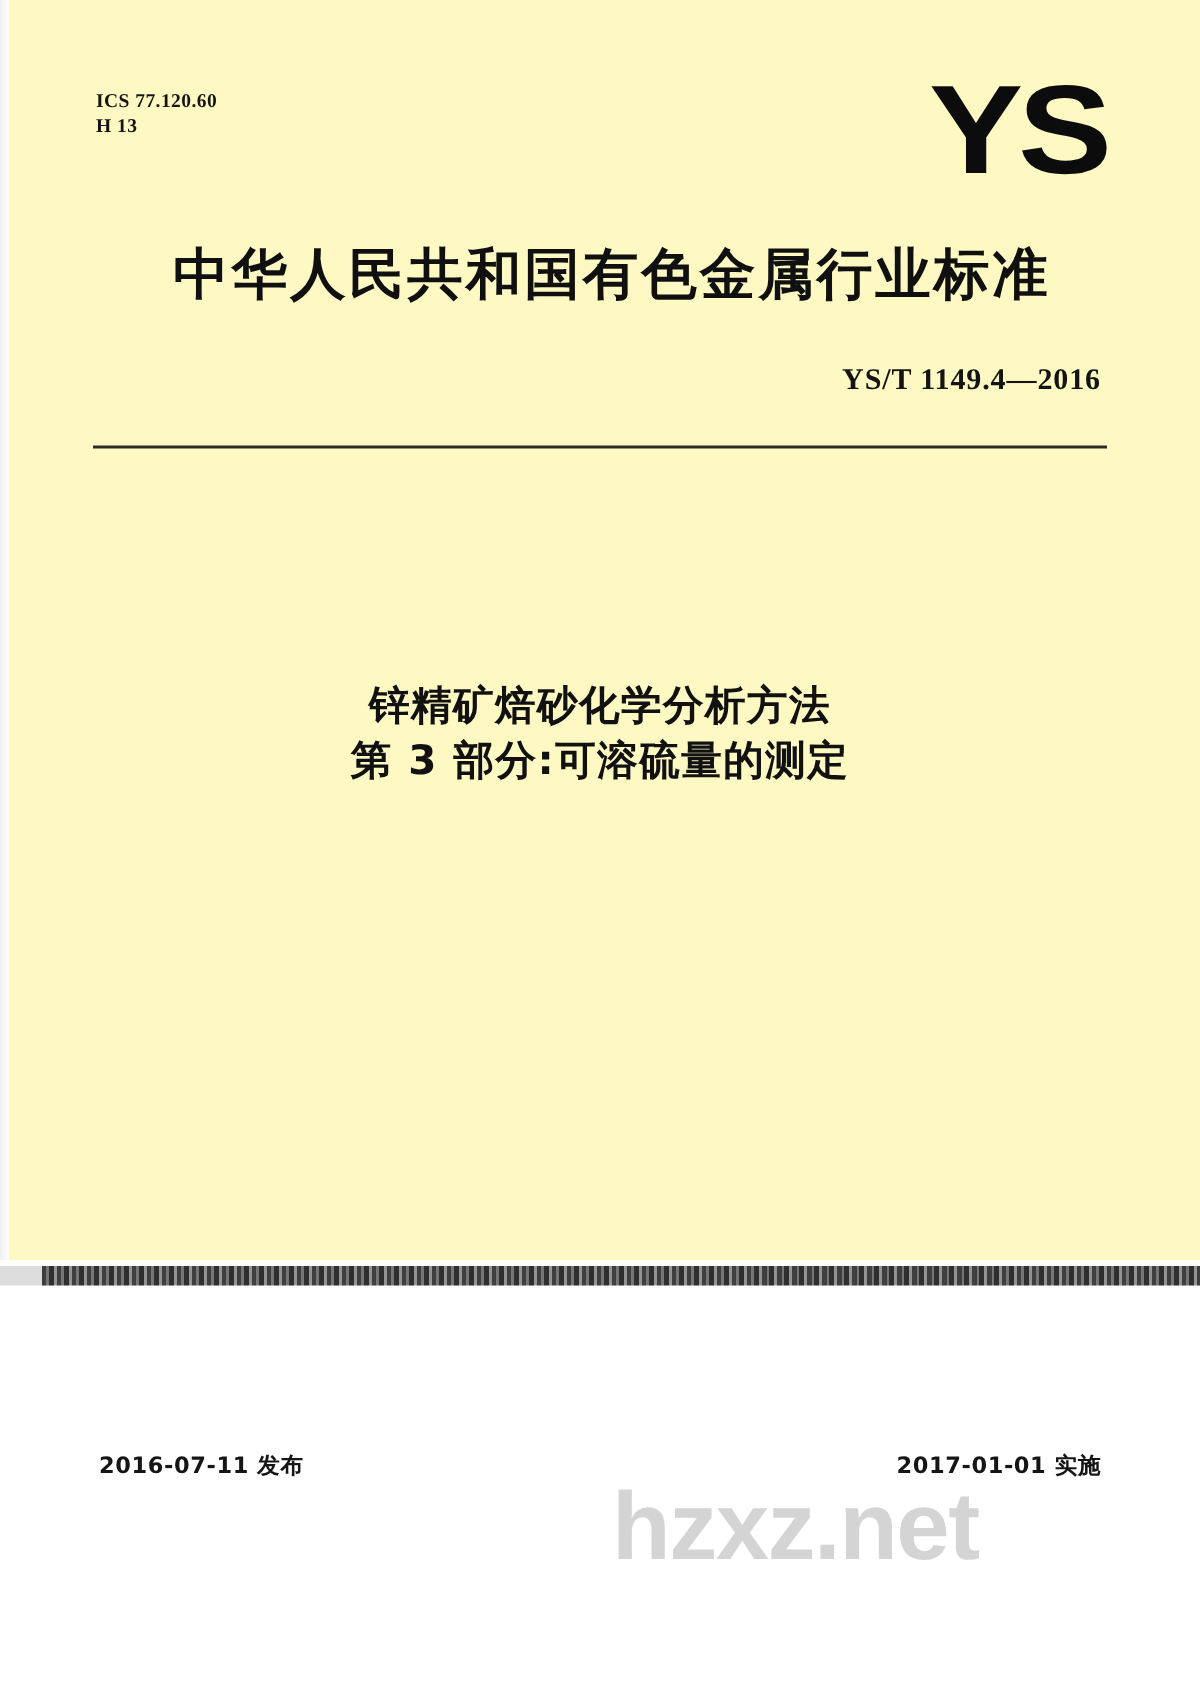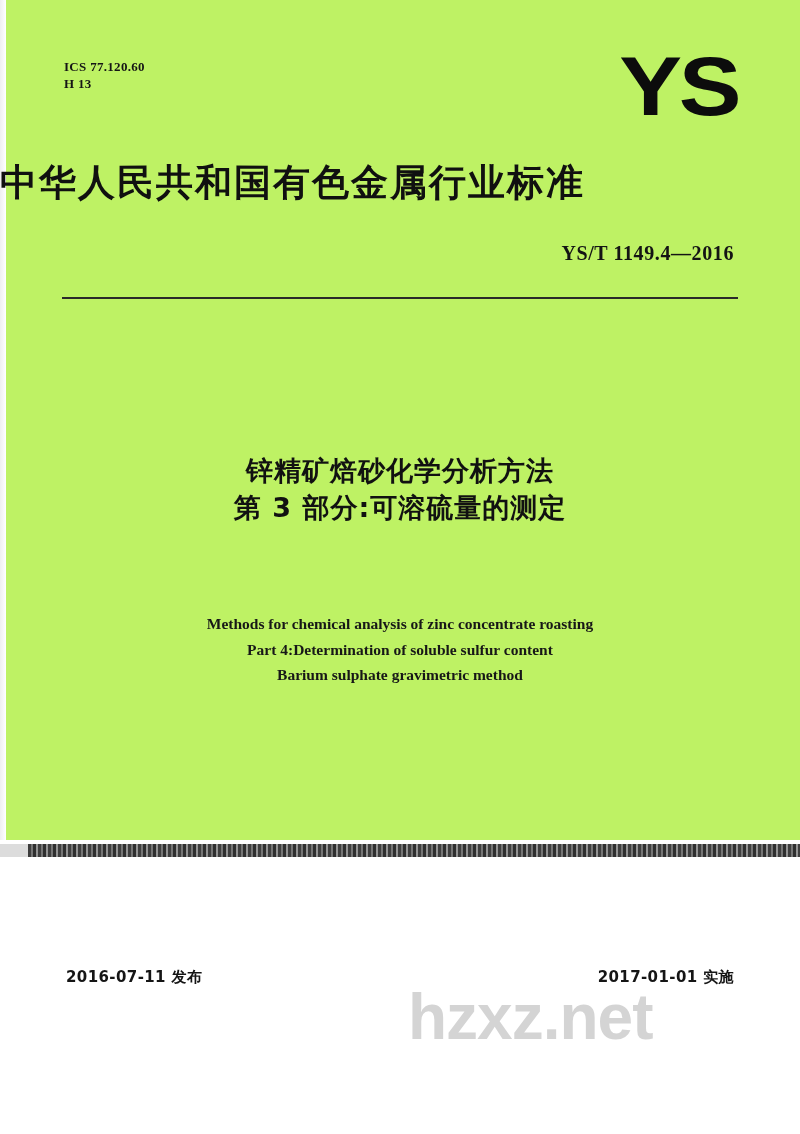--- a/index.html
+++ b/index.html
@@ -13,21 +13,21 @@
     font-family: "Liberation Serif", serif;
     color: #111111;
     position: relative;
     overflow: hidden;
   }
   .page {
     position: absolute;
     left: 0; top: 0;
     width: 800px;
     height: 862px;
-    background: #bef264;
+    background: #fef9c3;
   }
 
   
   .ics-block {
     position: absolute;
     left: 64px;
     top: 58px;
     font-family: "Liberation Serif", serif;
     font-weight: bold;
     font-size: 13px;
@@ -46,23 +46,23 @@
     font-size: 84px;
     line-height: 84px;
     letter-spacing: -3px;
     color: #0c0c0c;
     transform: scaleX(1.12);
     transform-origin: right top;
   }
 
   .nation-title {
     position: absolute;
-    left: 0; right: 0;
+    left: 16px; right: 0;
     top: 158px;
-    text-align: left;
+    text-align: center;
     font-family: "DejaVu Sans", sans-serif;
     font-weight: bold;
     font-size: 37px;
     letter-spacing: 2px;
     color: #101010;
   }
 
   .std-number {
     position: absolute;
     right: 66px;
@@ -216,25 +216,20 @@
 
   <div class="std-number">YS/T 1149.4—2016</div>
 
   <div class="rule"></div>
 
   <div class="cn-title">
     <div class="l">锌精矿焙砂化学分析方法</div>
     <div class="l">第 3 部分:可溶硫量的测定</div>
   </div>
 
-  <div class="en-title">
-    <div class="l">Methods for chemical analysis of zinc concentrate roasting</div>
-    <div class="l">Part 4:Determination of soluble sulfur content</div>
-    <div class="l">Barium sulphate gravimetric method</div>
-  </div>
 
   <div class="issue-date">2016-07-11 发布</div>
   <div class="effect-date">2017-01-01 实施</div>
 
 
   <div class="watermark">hzxz.net</div>
 
   <div class="scan-edge">
     <div class="lighter"></div>
     <div class="dark"></div>

